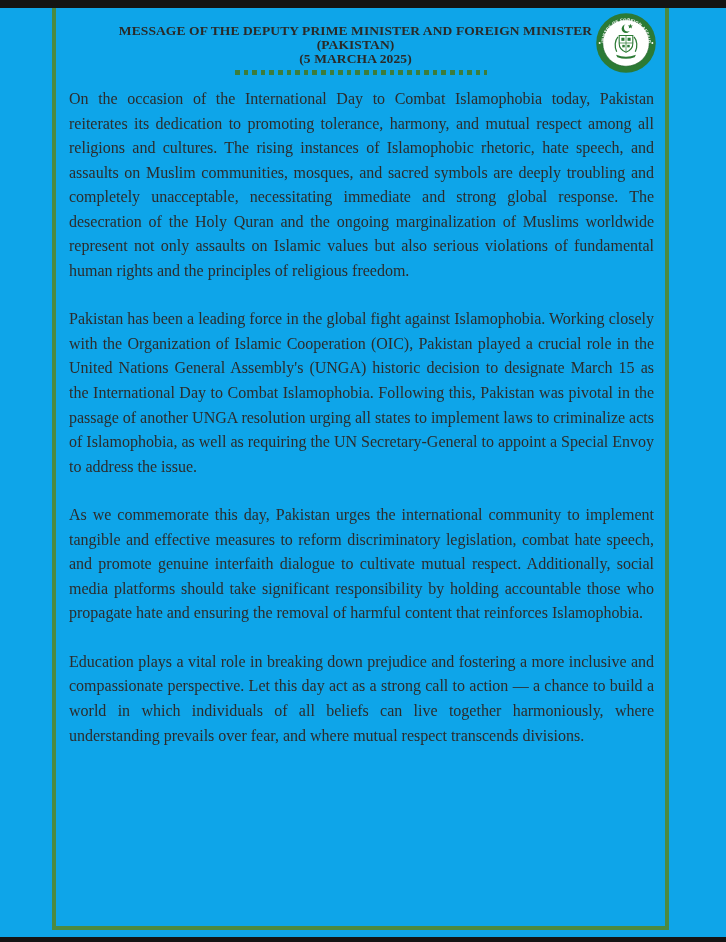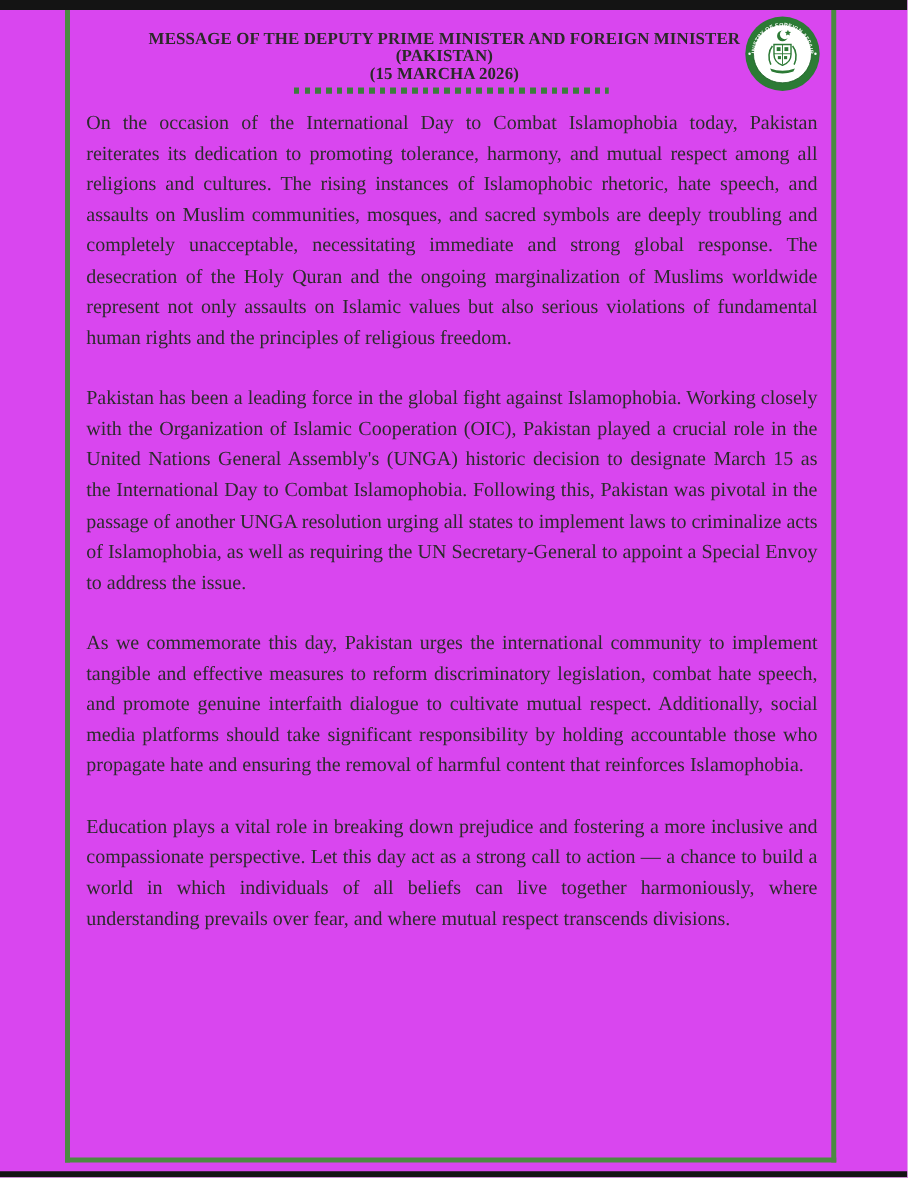--- a/index.html
+++ b/index.html
@@ -6,21 +6,21 @@
     --green:#4c8a41;
     --seal-green:#2c7a35;
     --dot-green:#3c7d3c;
     --ink:#2c2c2c;
     --bar:#141414;
   }
   html,body{margin:0;padding:0;background:#e9e9e9;}
   .page{
     position:relative;
     width:726px;height:942px;
-    background:#d946ef;
+    background:#0ea5e9;
     font-family:"Liberation Serif", serif;
     overflow:hidden;
     margin:0 auto;
   }
   .bar-top{position:absolute;top:0;left:0;width:726px;height:8px;background:var(--bar);}
   .bar-bottom{position:absolute;bottom:0;left:0;width:726px;height:5px;background:var(--bar);}
   .frame{
     position:absolute;left:52px;top:8px;
     width:609px;height:918px;
     border-left:4px solid var(--green);
@@ -64,21 +64,21 @@
 <body>
 
 <div class="page">
   <div class="bar-top"></div>
 
   <div class="frame">
 
     <div class="header">
       <div class="hline">MESSAGE OF THE DEPUTY PRIME MINISTER AND FOREIGN MINISTER</div>
       <div class="hline">(PAKISTAN)</div>
-      <div class="hline">(15 MARCHA 2026)</div>
+      <div class="hline">(5 MARCHA 2025)</div>
     </div>
 
     <div class="dotted"></div>
 
     <svg class="seal" viewBox="0 0 100 100" xmlns="http://www.w3.org/2000/svg" aria-hidden="true">
       <circle cx="50" cy="50" r="48" fill="#2c7a35"></circle>
       <circle cx="50" cy="50" r="37.5" fill="#ffffff" stroke="#1f5e28" stroke-width="1"></circle>
       <defs>
         <path id="arcTop" d="M 15,50 A 35,35 0 0 1 85,50"></path>
         <path id="arcBottom" d="M 14,50 A 36,36 0 0 0 86,50"></path>

